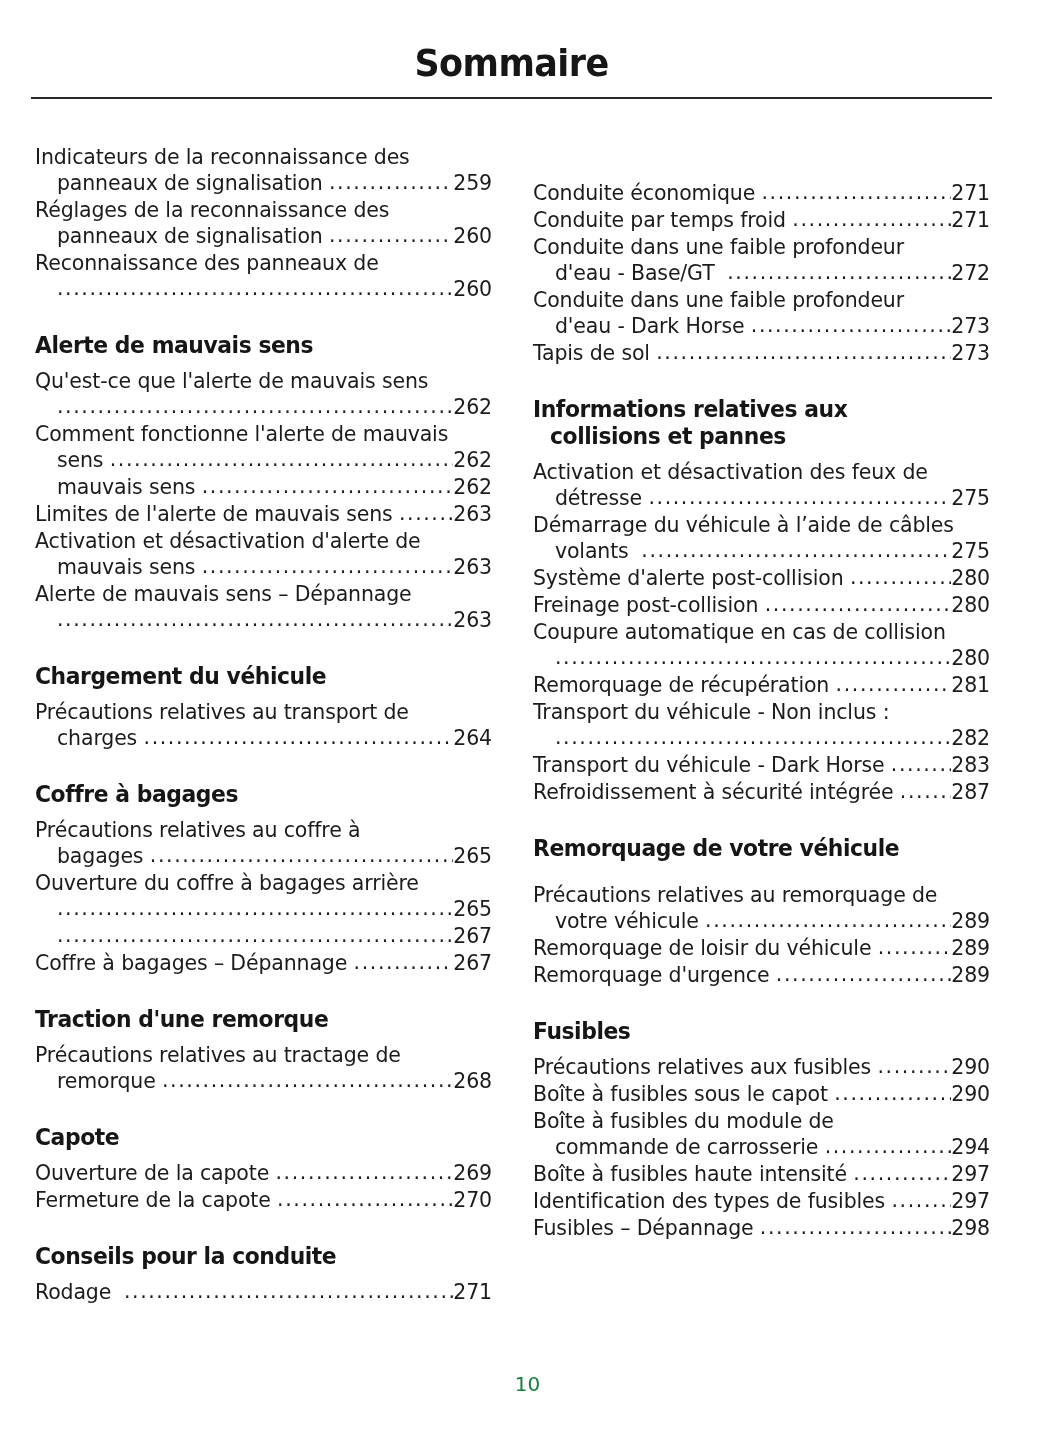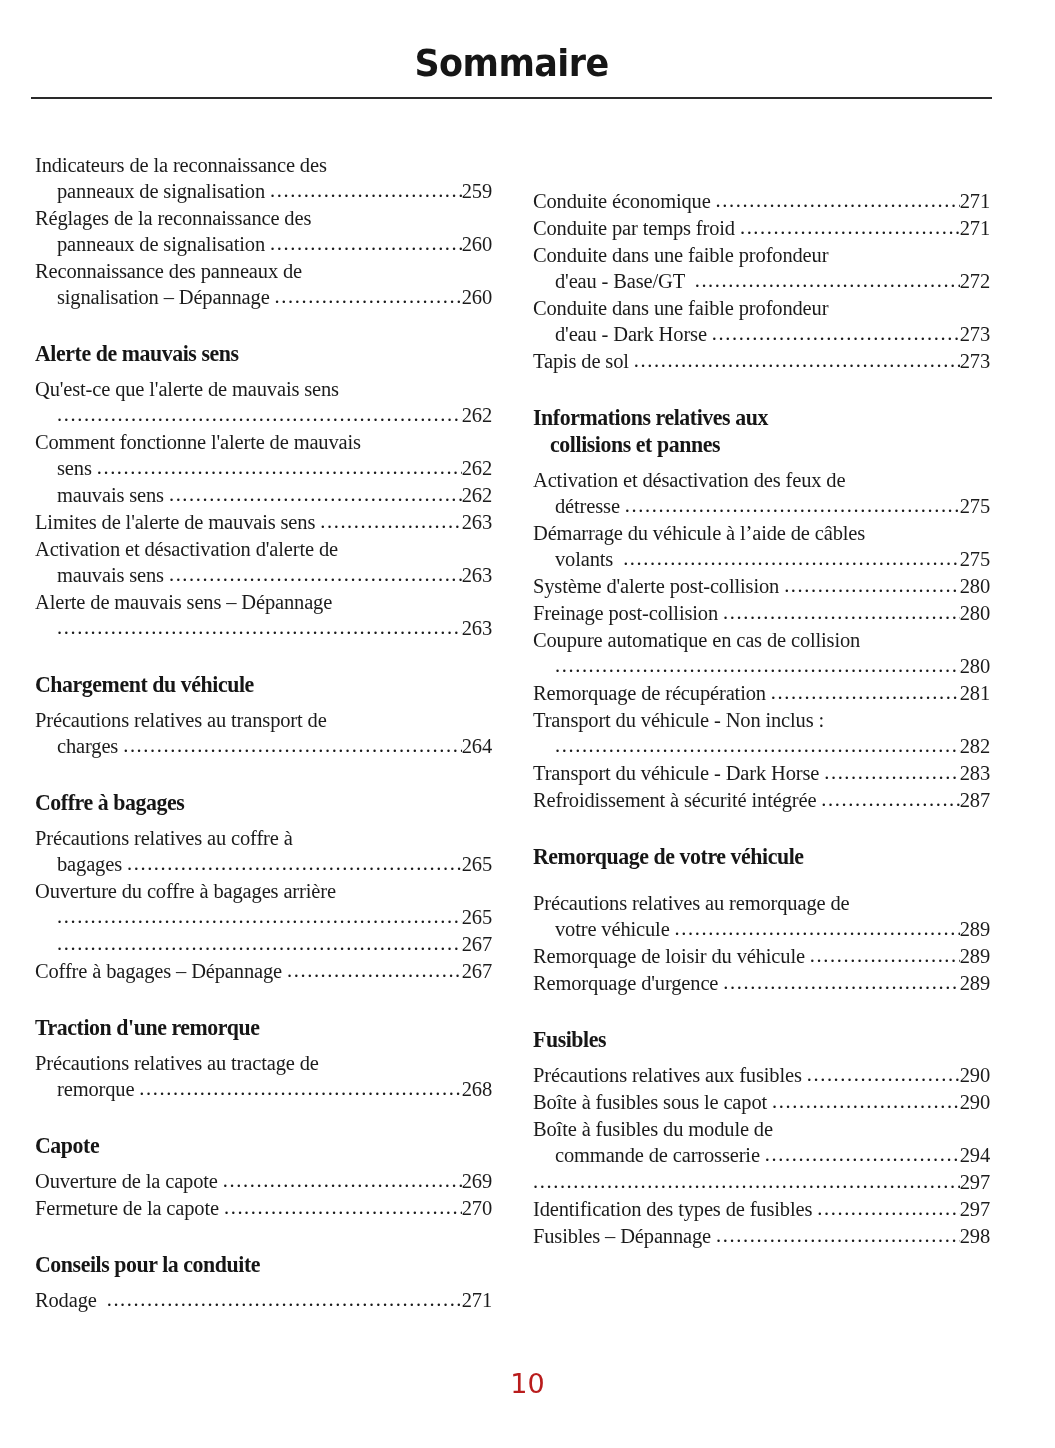--- a/index.html
+++ b/index.html
@@ -53,23 +53,22 @@
 
   
   .columns {
     position: absolute;
     left: 0;
     top: 140px;
     width: 1055px;
   }
   .col {
     position: absolute;
-    top: 12px;
+    top: 4px;
     width: 457px;
-    font-family: Liberation Serif, serif;
   }
   .col-left  { left: 35px;  }
   .col-right { left: 533px; margin-top: 36px; }
 
   
   .section-heading {
     font-weight: 700;
     font-size: 23px;
     line-height: 27px;
     letter-spacing: -0.45px;
@@ -135,23 +134,23 @@
 
   
   .page-footer {
     position: absolute;
     left: 0;
     top: 1372px;
     width: 1055px;
     text-align: center;
   }
   .folio {
-    font-size: 27px;
+    font-size: 20px;
     line-height: 24px;
-    color: #b91c1c;
+    color: #15803d;
   }
 </style>
 </head>
 <body>
 
 <div class="page">
 
   <div class="page-header">
     <h1 class="page-title">Sommaire</h1>
     <div class="header-rule"></div>
@@ -171,21 +170,20 @@
           <span class="ln">Réglages de la reconnaissance des</span>
           <div class="rowline indent">
             <span class="entry-title">panneaux de signalisation </span>
             <span class="leader">.........................................................................................</span>
             <span class="pagenum">260</span>
           </div>
         </div>
         <div class="toc-entry">
           <span class="ln">Reconnaissance des panneaux de</span>
           <div class="rowline indent">
-            <span class="entry-title">signalisation – Dépannage </span>
             <span class="leader">.........................................................................................</span>
             <span class="pagenum">260</span>
           </div>
         </div>
         <div class="spacer-lg"></div>
         <div class="section-heading"><span>Alerte de mauvais sens</span></div>
         <div class="spacer-sm"></div>
         <div class="toc-entry">
           <span class="ln">Qu'est-ce que l'alerte de mauvais sens</span>
           <div class="rowline indent">
@@ -468,20 +466,21 @@
         <div class="toc-entry">
           <span class="ln">Boîte à fusibles du module de</span>
           <div class="rowline indent">
             <span class="entry-title">commande de carrosserie </span>
             <span class="leader">.........................................................................................</span>
             <span class="pagenum">294</span>
           </div>
         </div>
         <div class="toc-entry">
           <div class="rowline">
+            <span class="entry-title">Boîte à fusibles haute intensité </span>
             <span class="leader">.........................................................................................</span>
             <span class="pagenum">297</span>
           </div>
         </div>
         <div class="toc-entry">
           <div class="rowline">
             <span class="entry-title">Identification des types de fusibles </span>
             <span class="leader">.........................................................................................</span>
             <span class="pagenum">297</span>
           </div>

